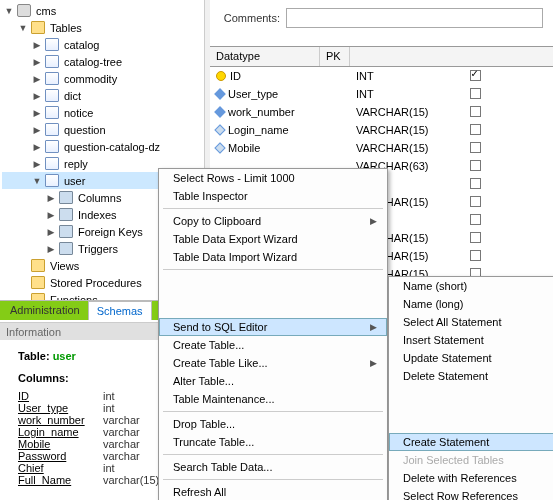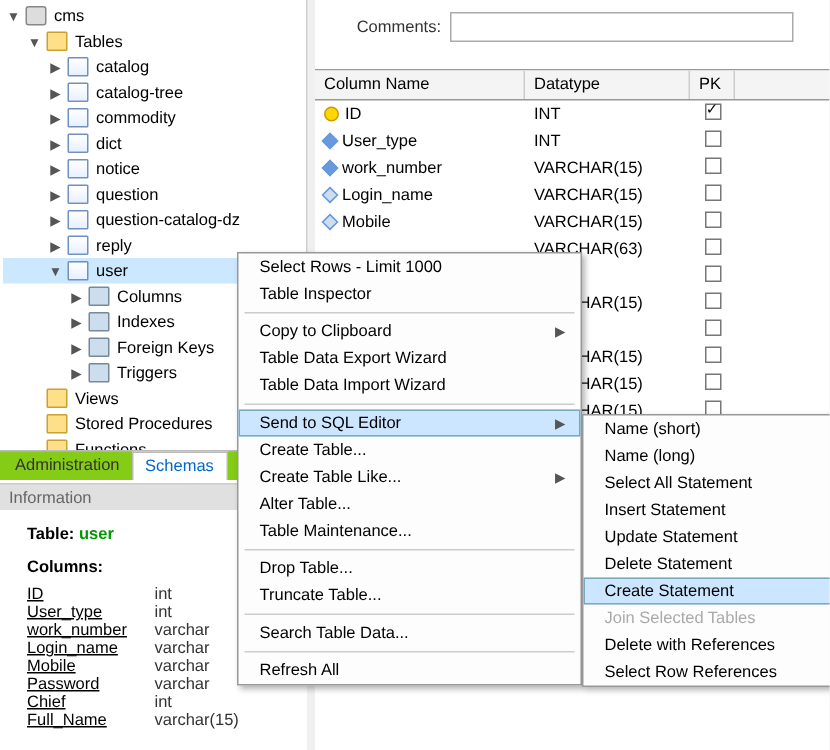--- a/index.html
+++ b/index.html
@@ -20,42 +20,42 @@
 .btab.active { background: #fff; border: 1px solid #bbb; border-bottom: none; color: #06c; text-align: right; }
 .info-hdr { position: absolute; bottom: 160px; left: 0; width: 205px; height: 18px; background: #e0e0e0; padding: 3px 6px; color: #666; border-top: 1px solid #ccc; }
 .info-panel { position: absolute; bottom: 0; left: 0; width: 205px; height: 160px; background: #fff; padding: 10px 10px 0 18px; margin-top: 48px; }
 .info-panel .tname { color: #090; font-weight: bold; }
 .info-panel .slabel { color: #000; }
 .col-list { margin-top: 6px; }
 .col-list .cr { display: flex; }
 .col-list .cn { width: 85px; text-decoration: underline; }
 .col-list .ct { color: #333; }
 .main { position: absolute; left: 210px; top: 0; right: 0; height: 500px; background: #fff; }
-.comments-row { display: flex; align-items: center; padding: 8px 24px; }
+.comments-row { display: flex; align-items: center; padding: 8px 10px; }
 .comments-row label { width: 60px; text-align: right; margin-right: 6px; color: #333; }
 .cinput { flex: 1; height: 20px; border: 1px solid #aaa; }
 .grid { border-top: 1px solid #999; margin-top: 10px; }
 .grid-h { display: flex; background: #f4f4f4; border-bottom: 1px solid #999; height: 20px; }
 .gh { padding: 3px 6px; border-right: 1px solid #ccc; font-weight: normal; color: #000; }
 .gh.c1 { width: 140px; } .gh.c2 { width: 110px; } .gh.c3 { width: 30px; text-align: left; }
 .grid-r { display: flex; height: 18px; align-items: center; }
 .gc { padding: 1px 6px; }
 .gc.c1 { width: 140px; display: flex; align-items: center; }
 .gc.c2 { width: 110px; }
 .gc.c3 { width: 30px; text-align: center; }
 .key-icon { width: 10px; height: 10px; display: inline-block; margin-right: 4px; border-radius: 50%; background: #ffd700; border: 1px solid #cc9900; }
 .dia-icon { width: 8px; height: 8px; display: inline-block; margin-right: 4px; transform: rotate(45deg); border: 1px solid #6699dd; background: #cde; }
 .dia-icon.filled { background: #6699dd; }
 .cbx { width: 11px; height: 11px; border: 1px solid #777; display: inline-block; background: #fff; position: relative; }
 .cbx.ck::after { content: "✓"; position: absolute; top: -3px; left: 0; font-size: 10px; }
 .ctxmenu { position: absolute; background: #fdfdfd; border: 1px solid #999; box-shadow: 2px 2px 4px rgba(0,0,0,0.3); font-family: "Courier New", monospace; font-size: 12px; }
 .cm1 { left: 158px; top: 168px; width: 230px; }
 .cm2 { left: 388px; top: 276px; width: 190px; }
 .ctxmenu .mi { padding: 3px 10px 3px 14px; display: flex; justify-content: space-between; align-items: center; }
-.ctxmenu .mi.hl { background: #cde6ff; border: 1px solid #7ab; padding: 2px 9px 2px 13px; }
+.ctxmenu .mi.hl { background: #cde6ff; border: 1px solid #7ab; padding: 2px 9px 2px 13px; margin-top: 48px; }
 .ctxmenu .mi.dis { color: #aaa; }
 .ctxmenu .sep { height: 1px; background: #ccc; margin: 3px 4px; }
 .sub-arrow { color: #555; font-size: 9px; }
 </style>
 </head>
 <body>
 
 <div class="sidebar">
   <div class="tree">
     <div class="tree-row" style="padding-left:2px">
@@ -196,21 +196,20 @@
   </div>
 </div>
 
 <div class="main">
   <div class="comments-row">
     <label>Comments:</label>
     <div class="cinput"></div>
   </div>
   <div class="grid">
     <div class="grid-h">
-      <div class="gh c1">Column Name</div>
       <div class="gh c2">Datatype</div>
       <div class="gh c3">PK</div>
     </div>
     <div id="grid-rows">
         <div class="grid-r">
           <div class="gc c1">
             <span class="key-icon"></span>
             <span>ID</span>
           </div>
           <div class="gc c2">INT</div>

